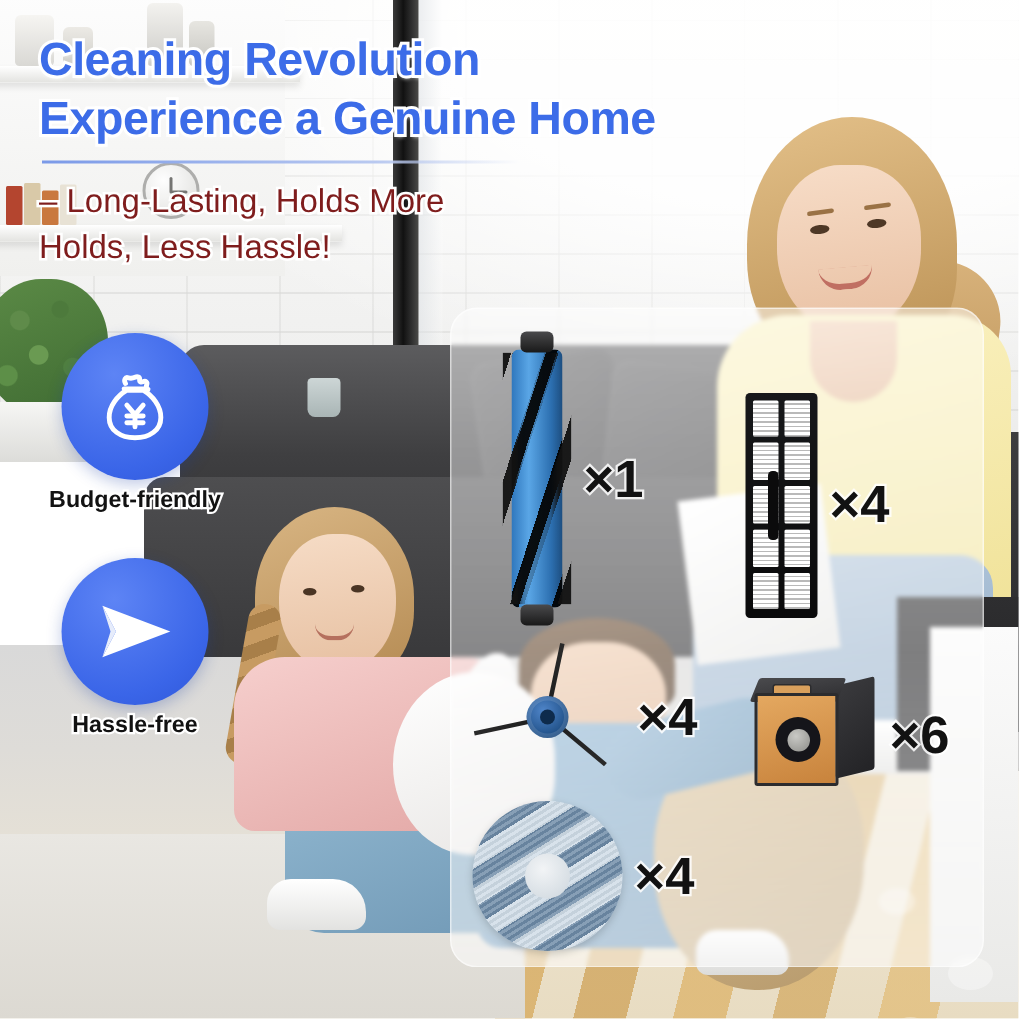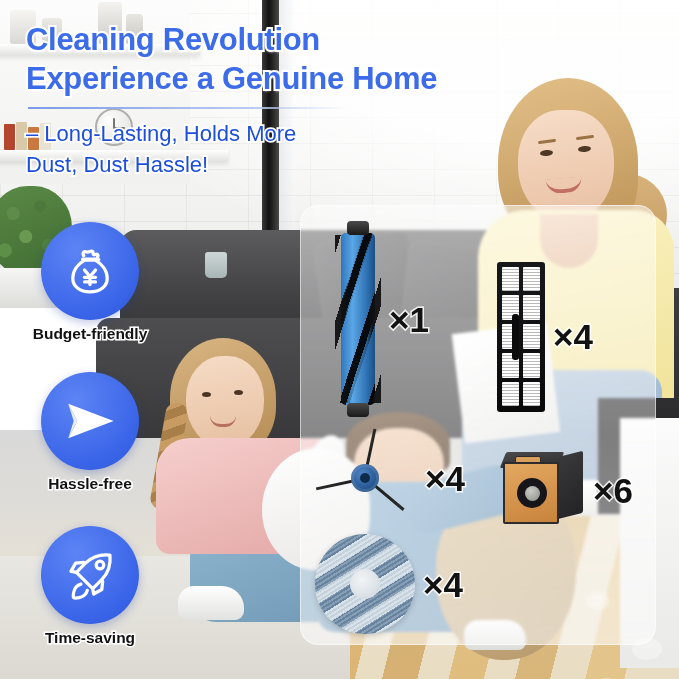--- a/index.html
+++ b/index.html
@@ -319,21 +319,21 @@
     paint-order: stroke fill;
     text-shadow: 0 2px 3px rgba(255,255,255,.8);
   }
   .rule {
     position:absolute; left:28px; top:107px; width:318px; height:2px;
     background:linear-gradient(90deg,#7b9ae8,#b9c9f0 70%,rgba(185,201,240,0));
   }
   .subhead {
     position: absolute; left: 26px; top: 118px; width: 360px;
     font-size: 22px; font-weight: 400; line-height: 1.42;
-    color: #1d4ed8;
+    color: #7f1d1d;
     -webkit-text-stroke: 3.4px #ffffff;
     paint-order: stroke fill;
   }
 
   
   .feature { position: absolute; width: 124px; text-align: center; }
   .f1 { left: 28px; top: 222px; }
   .f2 { left: 28px; top: 372px; }
   .f3 { left: 28px; top: 526px; }
 
@@ -592,21 +592,21 @@
 
   <div class="headline">
     <div>Cleaning Revolution</div>
     <div>Experience a Genuine Home</div>
   </div>
 
   <div class="rule"></div>
 
   <div class="subhead">
     <div>– Long-Lasting, Holds More</div>
-    <div>Dust, Dust Hassle!</div>
+    <div>Holds, Less Hassle!</div>
   </div>
 
   <div class="feature f1">
     <div class="badge">
       <span>
         <svg width="58" height="58" viewBox="0 0 64 64" fill="none" stroke="#ffffff" stroke-width="3.6" stroke-linecap="round" stroke-linejoin="round">
           <path d="M25 15c-1.5-2.5 0-5 2-4.2 2 .8 3 .6 5-.3 2-.9 3.6-.2 3.4 1.6-.2 1.8 1 2.4 2.6 1.6 1.8-.9 3.4.4 2.6 2.3-.6 1.5-.2 2.6 1 3.4"></path>
           <path d="M26 20c-7 4.2-13 11.6-13 20 0 9.5 8.3 15 19 15s19-5.5 19-15c0-8.4-6-15.8-13-20z"></path>
           <path d="M24 19h16"></path>
           <path d="M26 31l6 7 6-7"></path>
@@ -624,34 +624,20 @@
       <span>
         <svg width="58" height="58" viewBox="0 0 64 64">
           <path d="M8 13 L58 32 L8 51 L18 32 Z" fill="#ffffff"></path>
           <path d="M8 13 L18 32 L8 51 L14 32 Z" fill="#e6ecfb"></path>
         </svg>
       </span>
     </div>
     <div class="feature-label">Hassle-free</div>
   </div>
 
-  <div class="feature f3">
-    <div class="badge">
-      <span>
-        <svg width="58" height="58" viewBox="0 0 64 64" fill="none" stroke="#ffffff" stroke-width="3.6" stroke-linecap="round" stroke-linejoin="round">
-          <path d="M54 10c-10-1-20 2-27 9L17 29l18 18 10-10c7-7 10-17 9-27z"></path>
-          <circle cx="43" cy="21" r="4.2"></circle>
-          <path d="M17 29l-6-1 5-9 9-1"></path>
-          <path d="M35 47l1 6 9-5 1-9"></path>
-          <path d="M22 42c-4 1-7 4-8 9-1 5 0 6 0 6s1 1 6 0c5-1 8-4 9-8"></path>
-        </svg>
-      </span>
-    </div>
-    <div class="feature-label">Time-saving</div>
-  </div>
 
   <div class="parts-panel">
 
     <div class="part p-roller">
       <div class="part-art roller">
         <div class="roller-body"></div>
         <div class="roller-fringe"></div>
         <div class="roller-cap rc-top"></div>
         <div class="roller-cap rc-bot"></div>
       </div>

